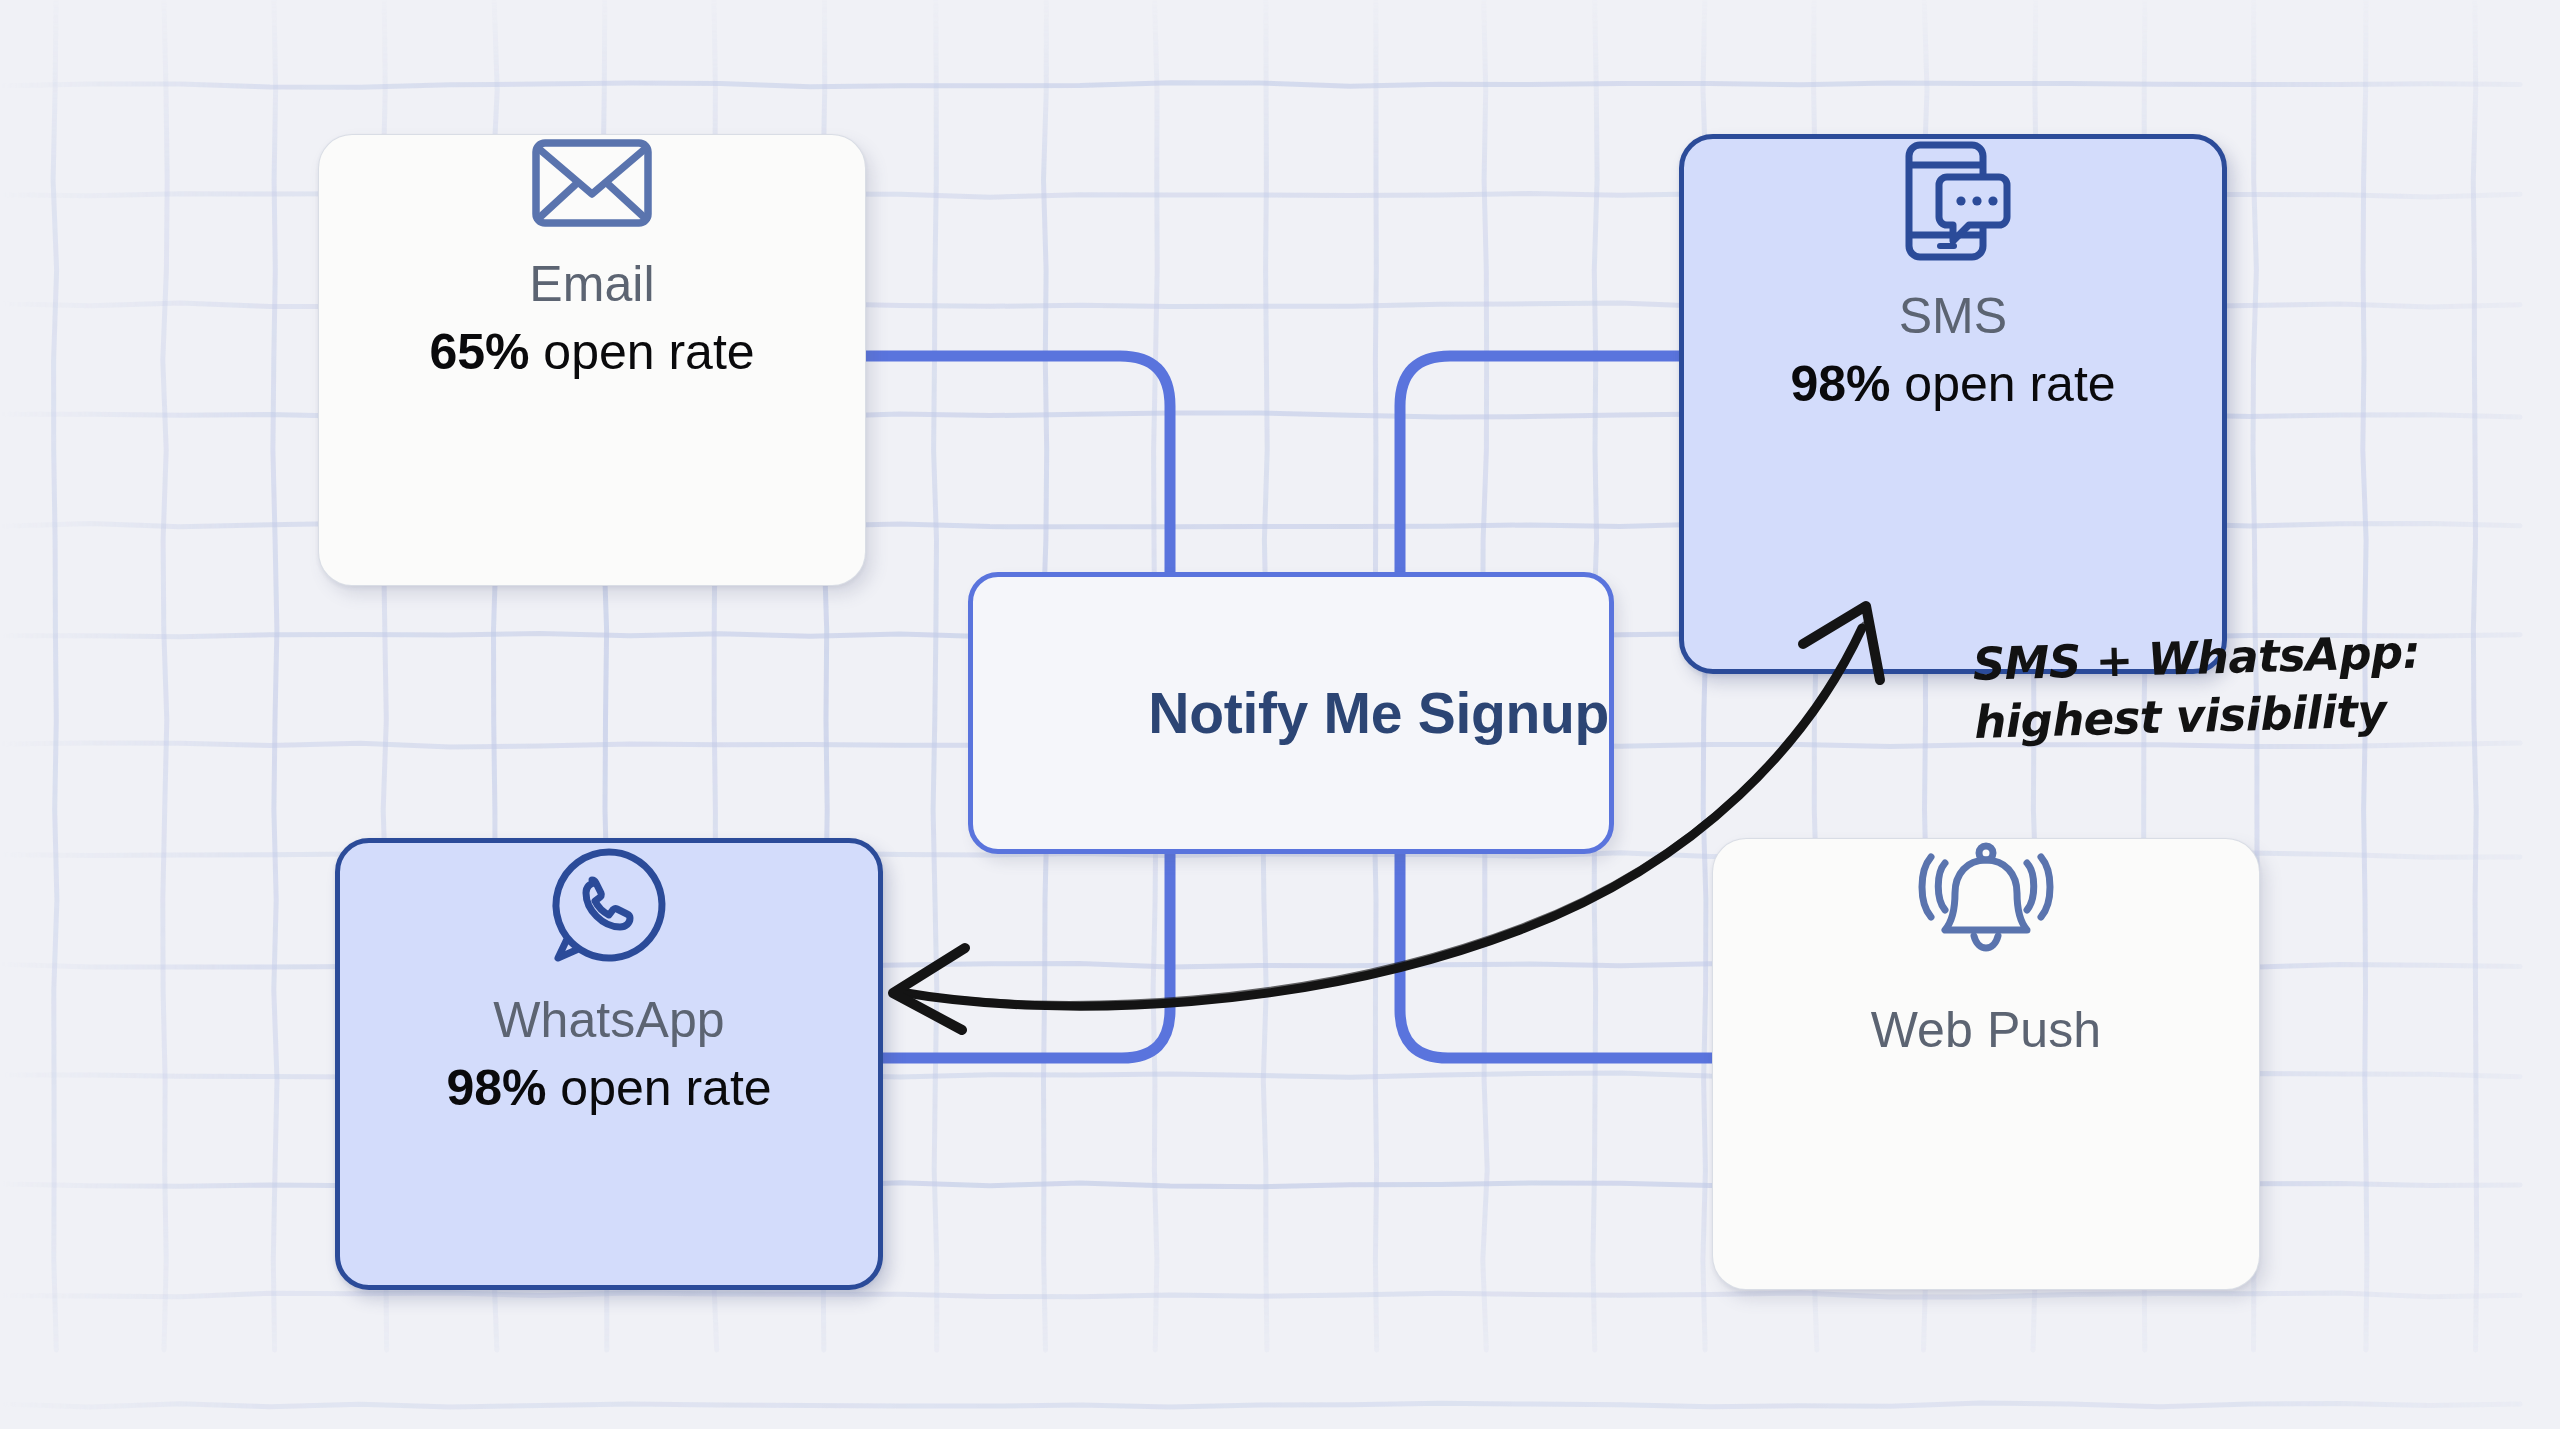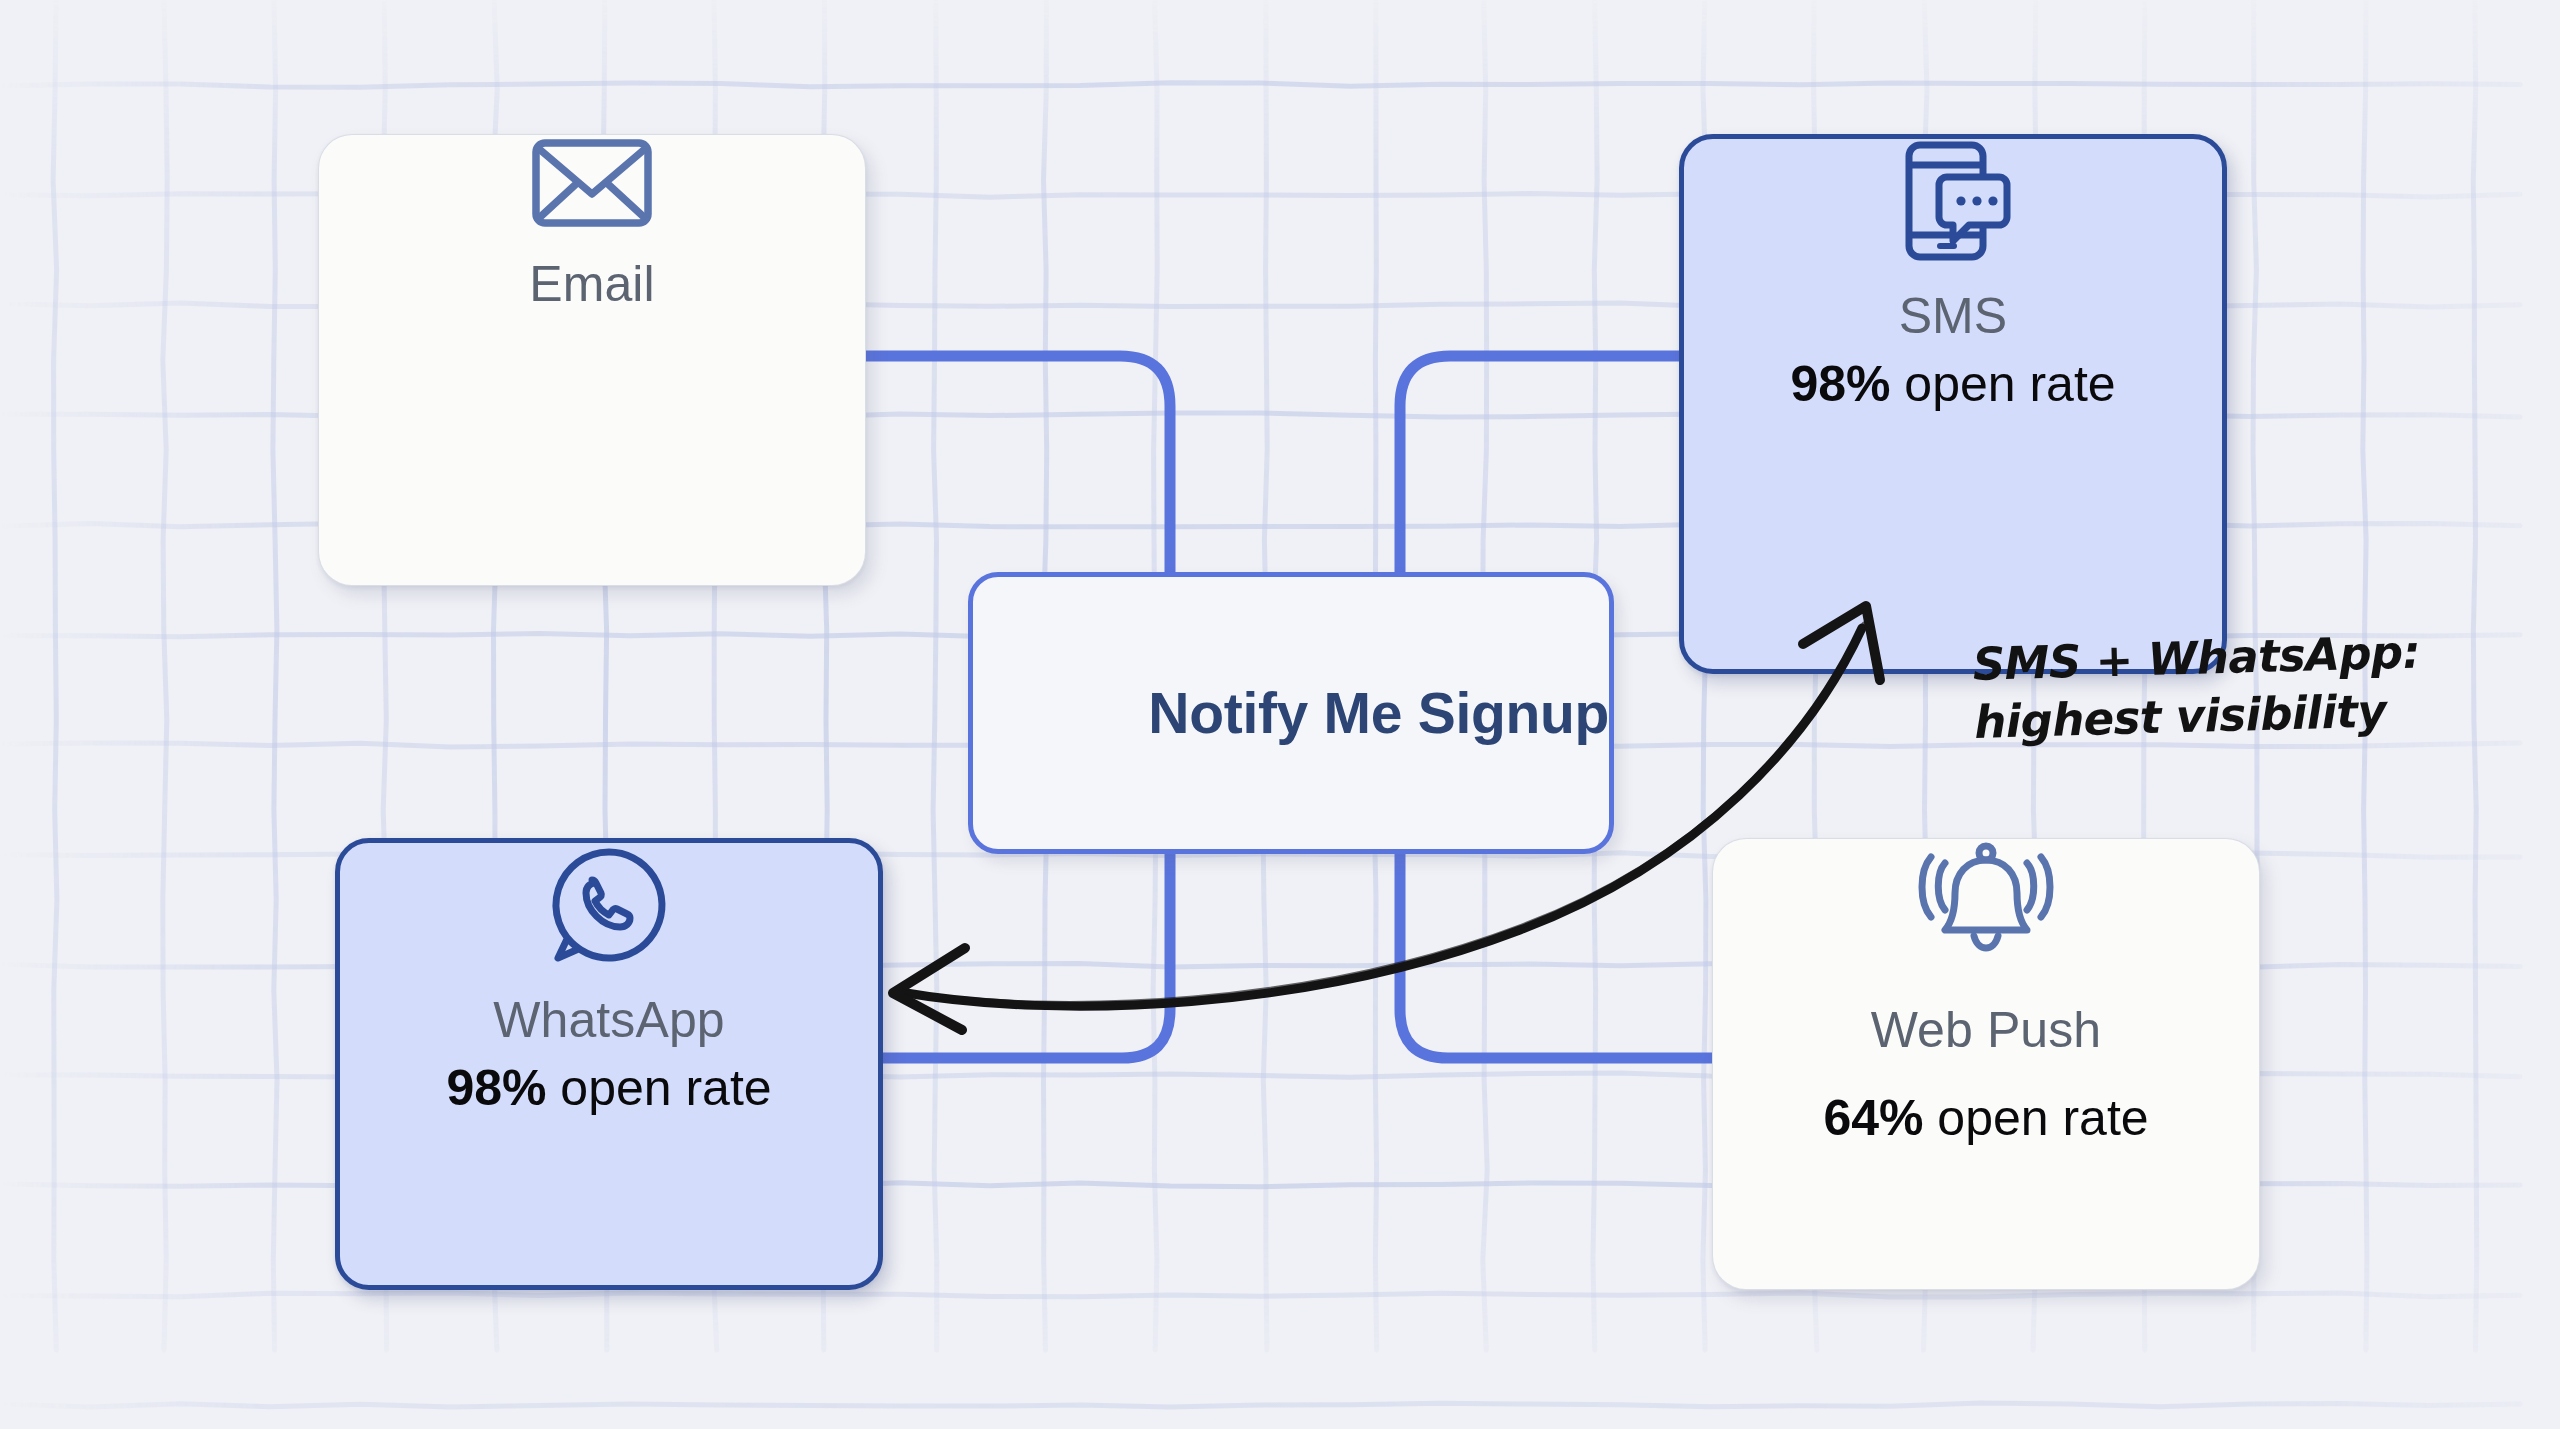--- a/index.html
+++ b/index.html
@@ -219,20 +219,23 @@
   </svg>
 
   <div class="card card-plain" style="left:318px; top:134px; width:548px; height:452px;">
     <svg class="card-icon" width="122" height="96" viewBox="0 0 122 96" fill="none" stroke="#5a74ae" stroke-width="7.5" stroke-linecap="round" stroke-linejoin="round">
       <rect x="5" y="8" width="112" height="80" rx="9"></rect>
       <path d="M7 13 L61 59 L115 13"></path>
       <path d="M7 84 L44 50"></path>
       <path d="M115 84 L78 50"></path>
     </svg>
     <div class="card-title">Email</div>
+    <div class="card-stat">
+      <span class="pct">65%</span><span> open rate</span>
+    </div>
   </div>
 
   <div class="card card-highlight" style="left:1636px; top:134px; width:548px; height:540px;margin-left:43px;">
     <svg class="card-icon" width="116" height="124" viewBox="0 0 116 124" fill="none" stroke="#2b4b99" stroke-width="7" stroke-linecap="round" stroke-linejoin="round">
       <rect x="14" y="6" width="74" height="112" rx="11"></rect>
       <path d="M16 26 L86 26"></path>
       <path d="M16 96 L86 96"></path>
       <rect x="42" y="104" width="20" height="6" rx="3" fill="#2b4b99" stroke="none"></rect>
       <path d="M52 38 H104 a8 8 0 0 1 8 8 v32 a8 8 0 0 1 -8 8 H74 l-16 16 v-16 h-6
                a8 8 0 0 1 -8 -8 v-32 a8 8 0 0 1 8 -8 z" fill="#d3dcfb"></path>
@@ -265,23 +268,20 @@
       <circle cx="70" cy="14" r="7"></circle>
       <path d="M70 21 c-19 0 -31 14 -31 33 c0 20 -4 30 -10 37 h82
                c-6 -7 -10 -17 -10 -37 c0 -19 -12 -33 -31 -33 z"></path>
       <path d="M58 97 c2 8 7 12 12 12 c5 0 10 -4 12 -12"></path>
       <path d="M29 24 c-9 10 -9 36 0 47"></path>
       <path d="M15 18 c-12 14 -12 46 0 60"></path>
       <path d="M111 24 c9 10 9 36 0 47"></path>
       <path d="M125 18 c12 14 12 46 0 60"></path>
     </svg>
     <div class="card-title">Web Push</div>
-    <div class="card-stat">
-      <span class="pct">64%</span><span> open rate</span>
-    </div>
   </div>
 
   <div id="center-node">
     <span class="label">Notify Me Signup</span>
   </div>
 
   <svg id="sketch-layer" width="2560" height="1429" viewBox="0 0 2560 1429">
     <g fill="none" stroke="#141414" stroke-width="9" stroke-linecap="round" stroke-linejoin="round">
       <path d="M 900 992 C 1060 1020 1310 1010 1520 930
                C 1700 862 1810 740 1862 628"></path>

